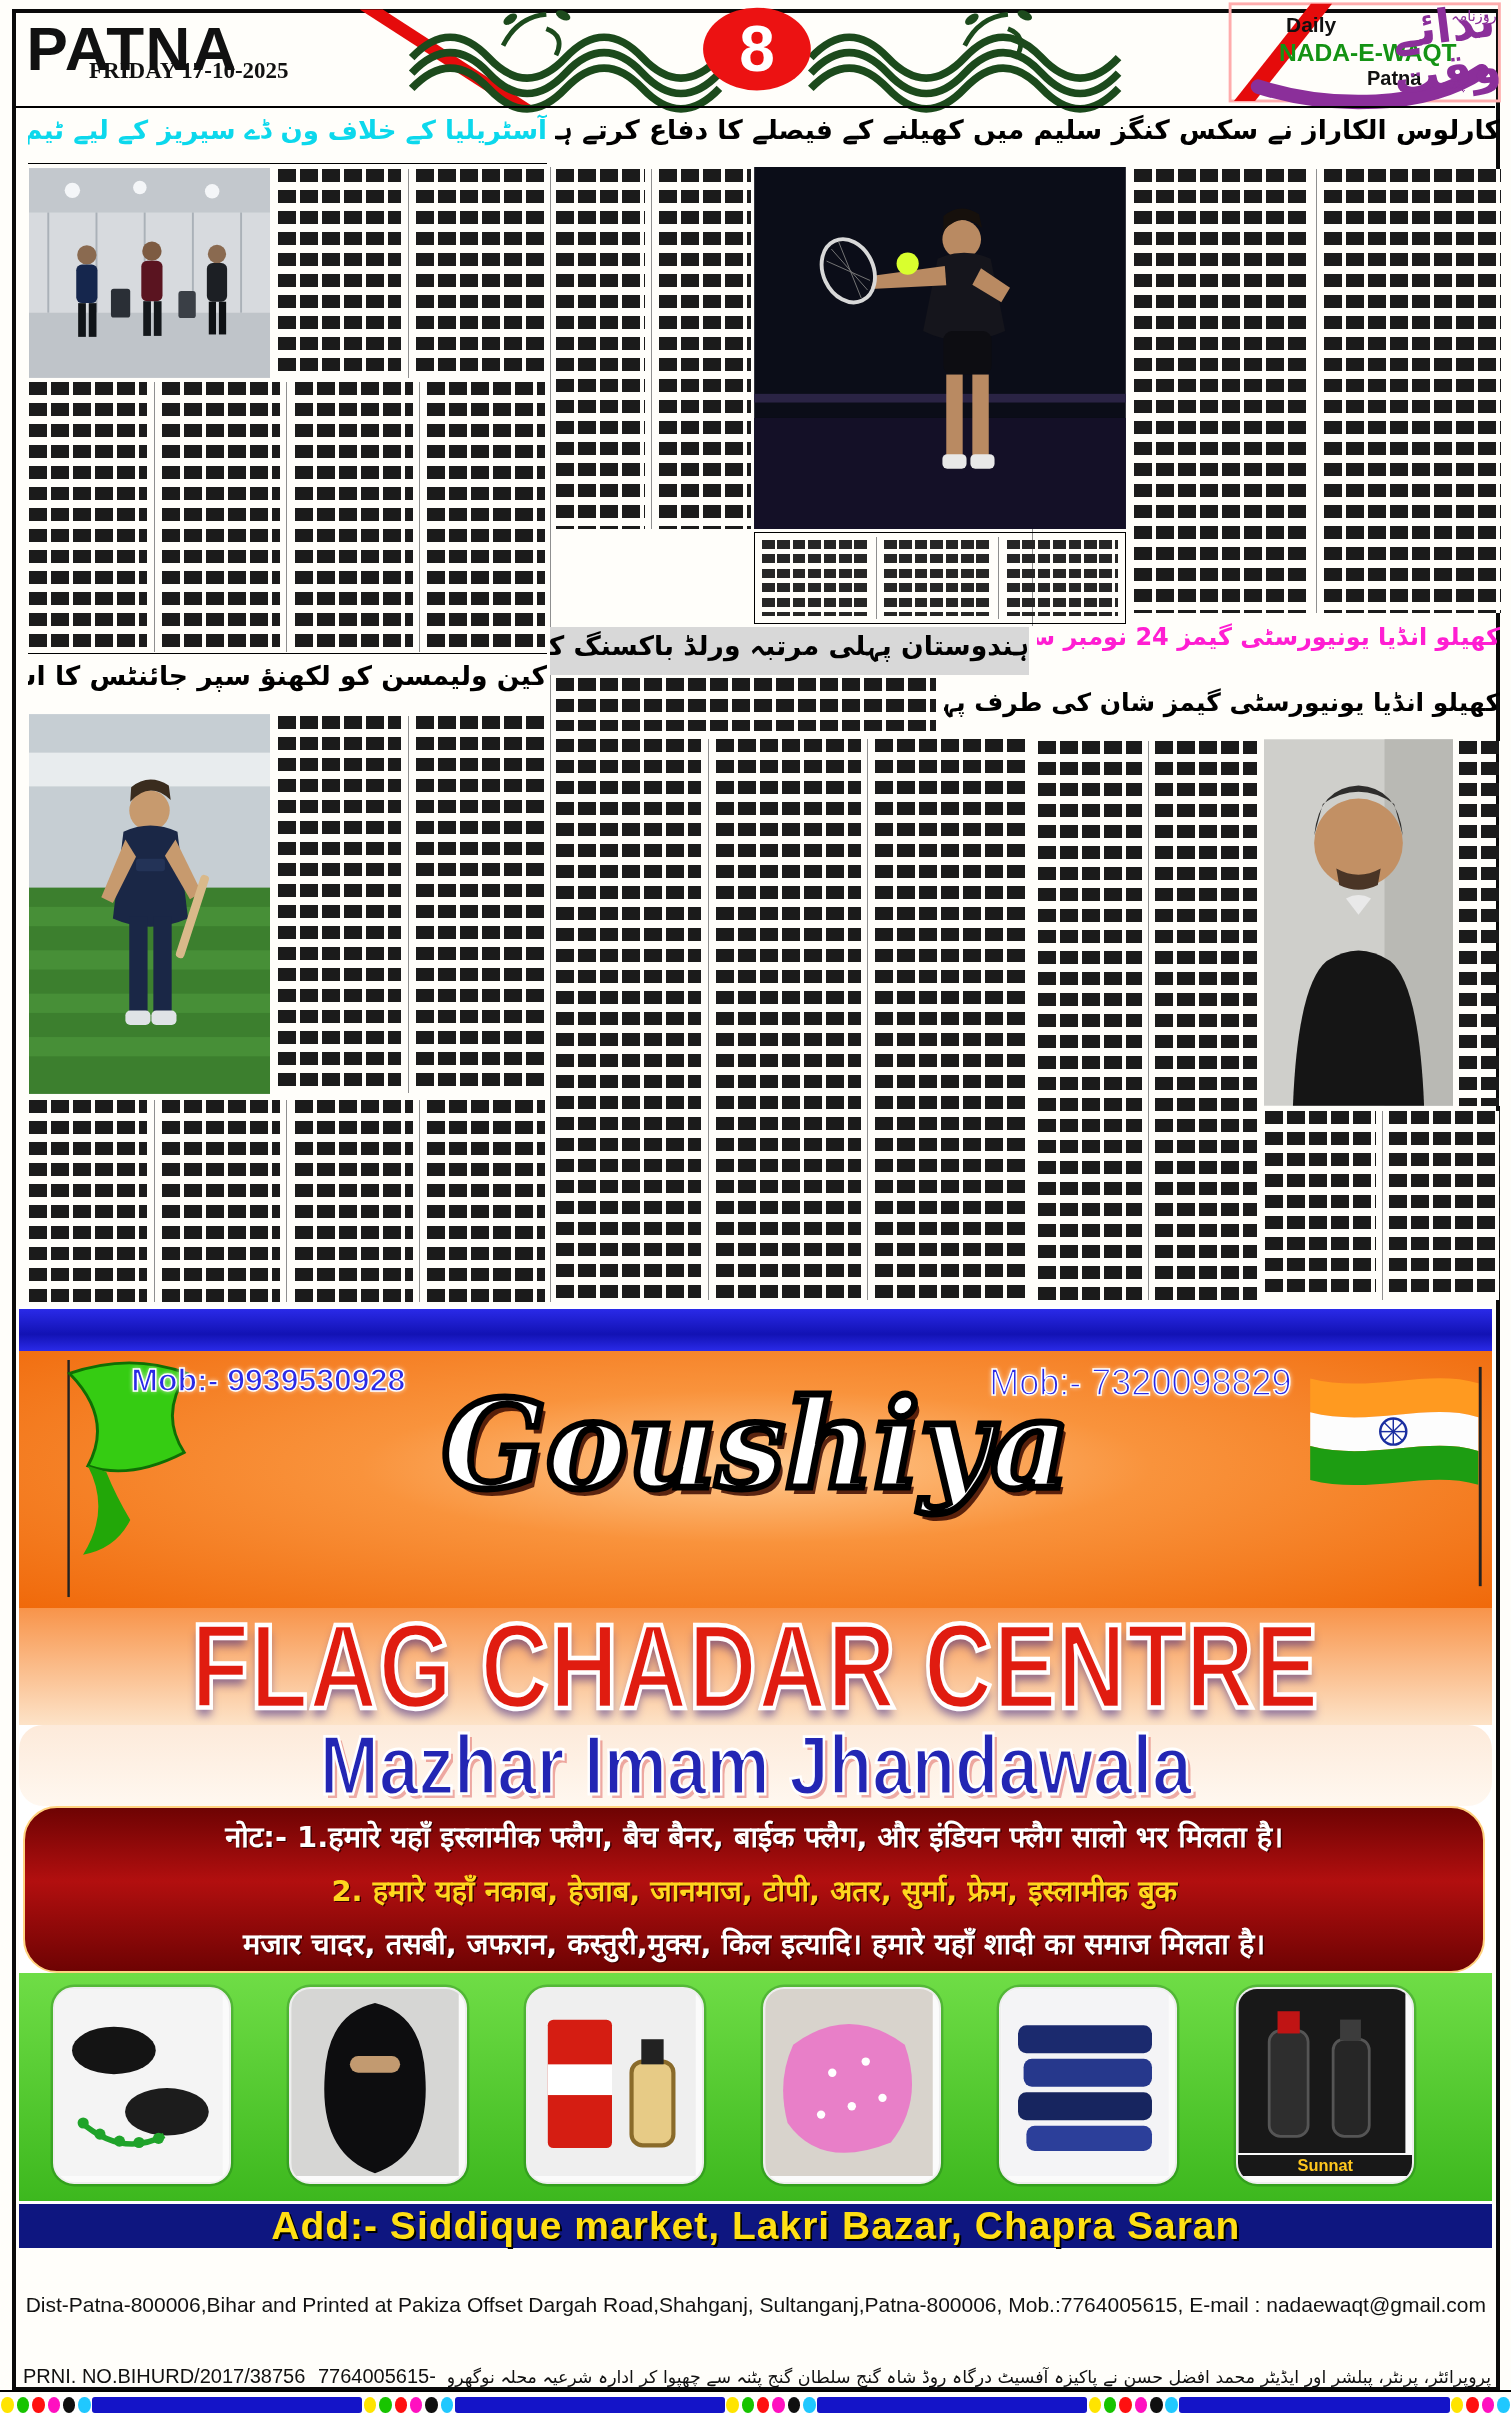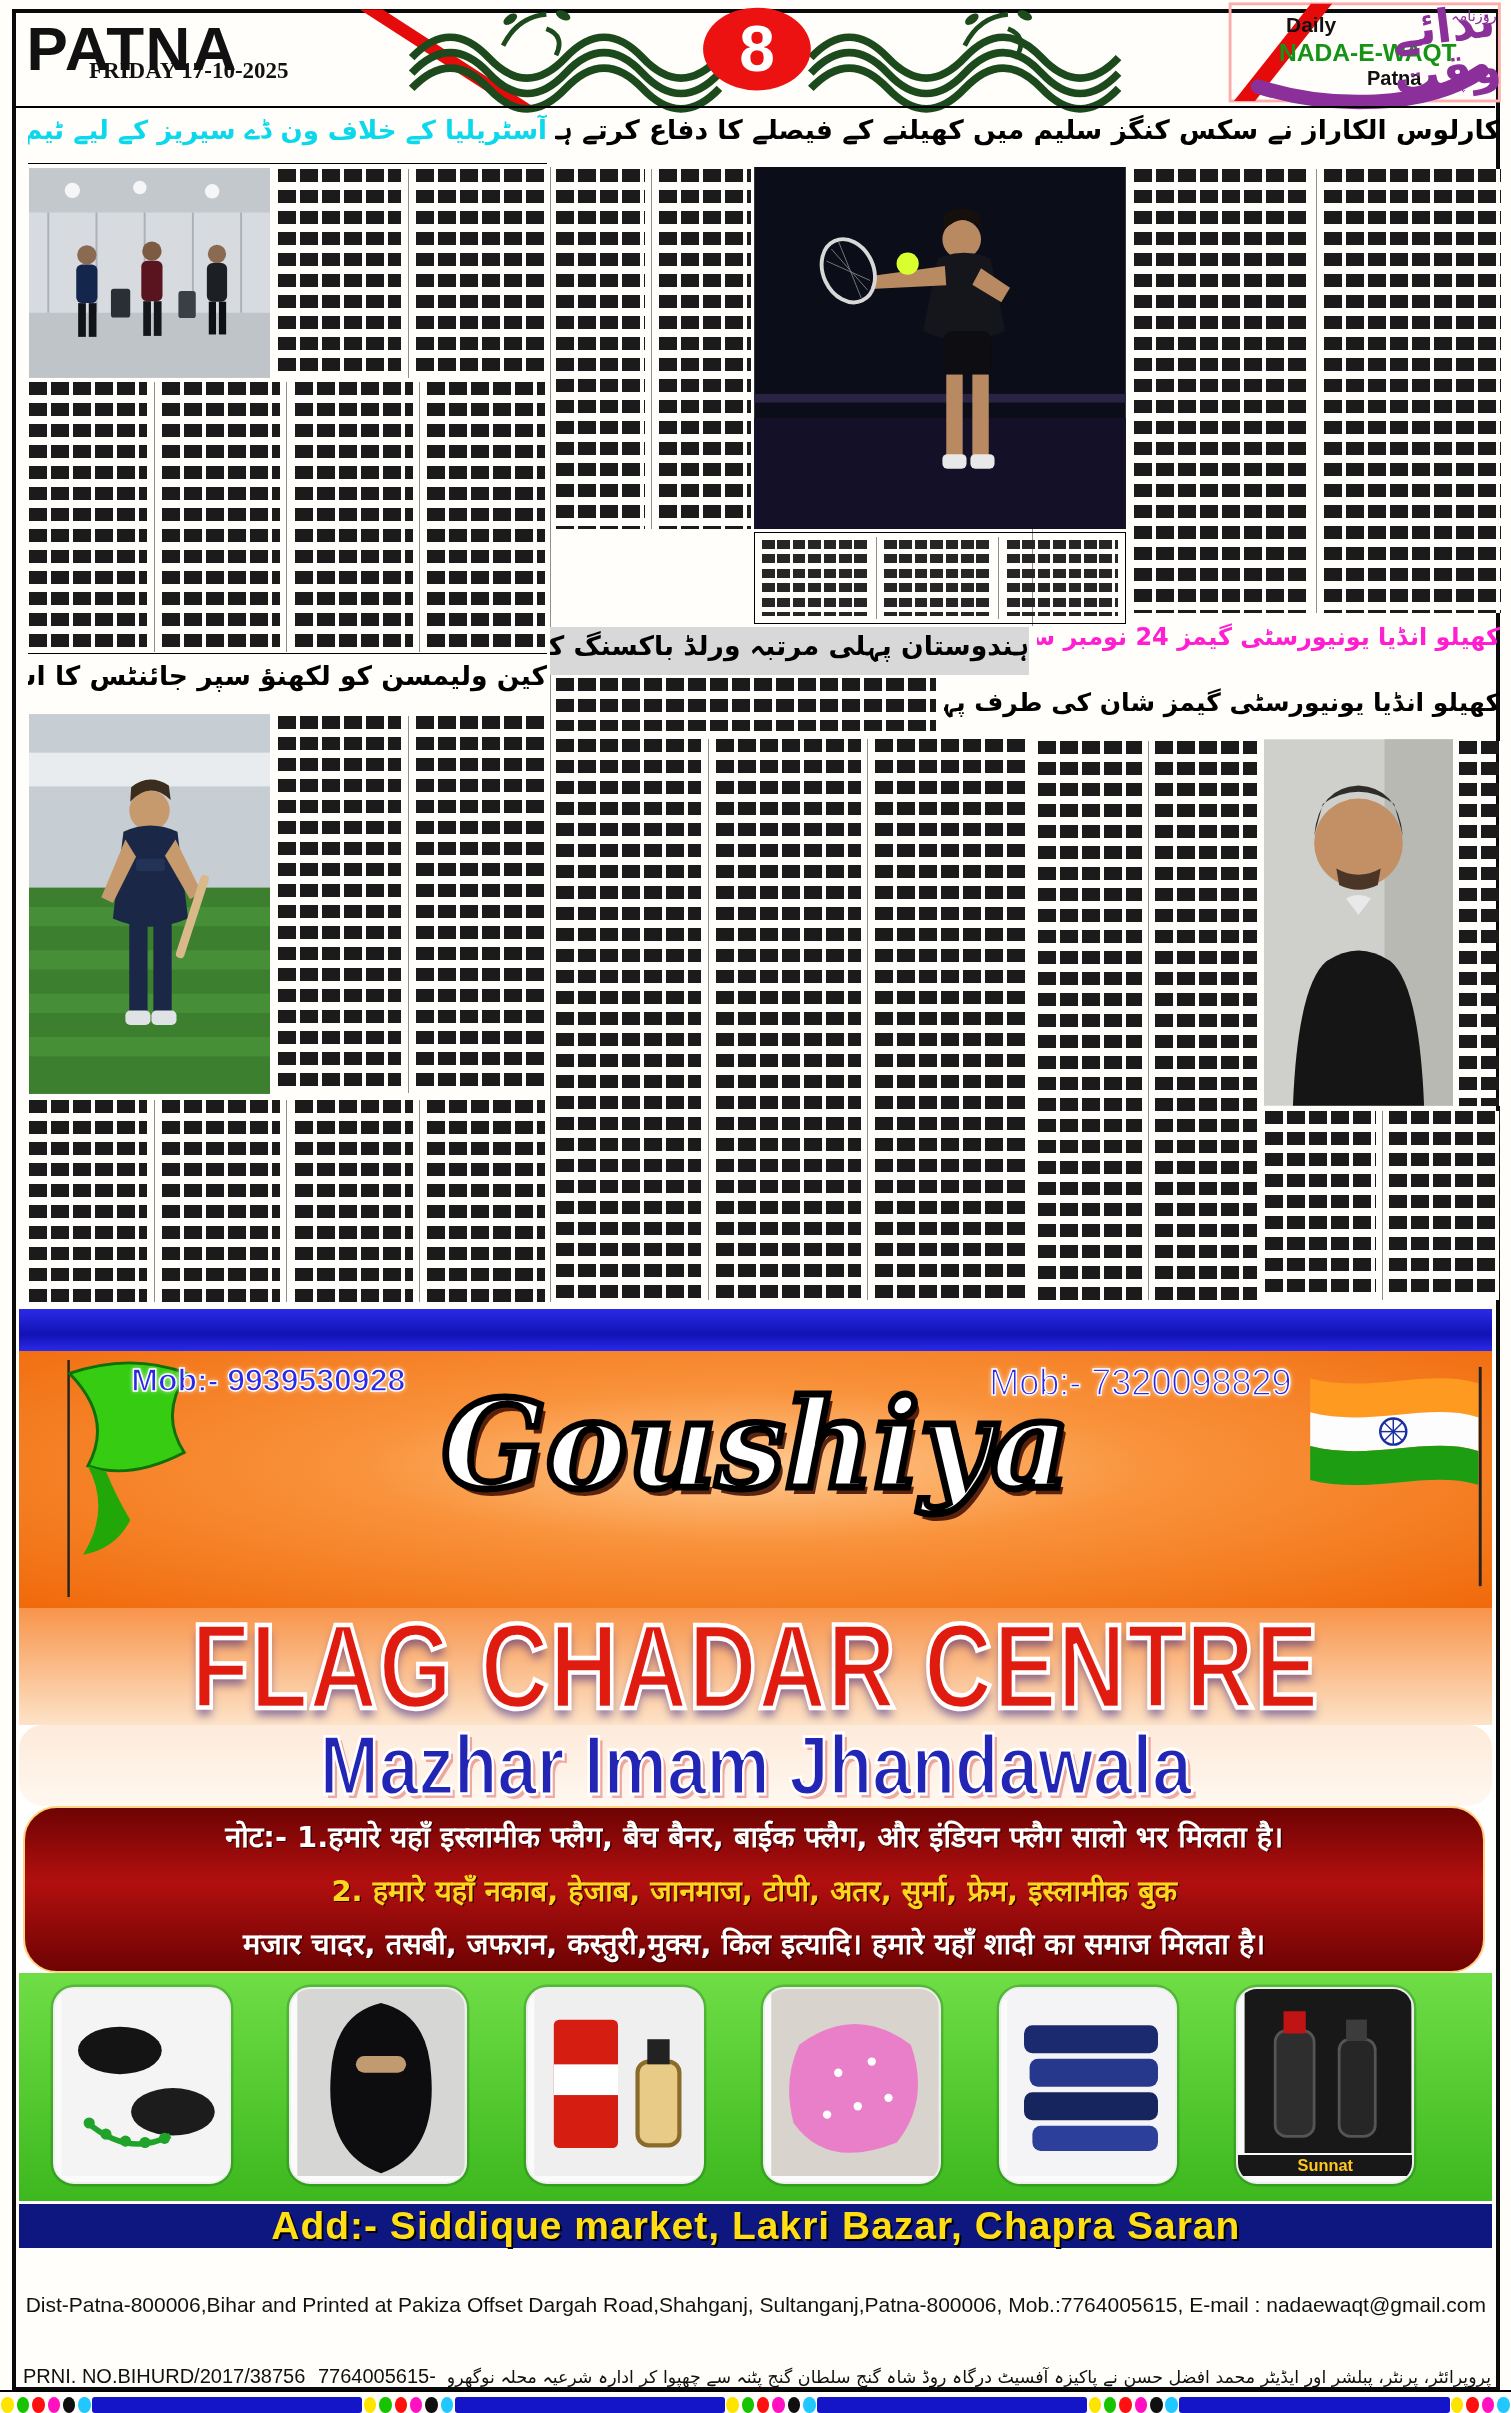--- a/index.html
+++ b/index.html
@@ -13,21 +13,21 @@
   .txs{background:
       repeating-linear-gradient(90deg, rgba(255,255,255,0) 0 12.6px, #fffefa 12.6px 15.4px),
       repeating-linear-gradient(180deg,#262626 0 8.7px, rgba(0,0,0,0) 8.7px 14.5px);}
   .vr{background:#8f8f8f;}
   .hr{background:#000;}
   .hl{font-family:"DejaVu Sans","Liberation Sans",sans-serif;font-weight:bold;direction:rtl;
       text-align:center;white-space:nowrap;overflow:hidden;line-height:1.45;}
   .frame{border:4.3px solid #0a0a0a;}
   .center{display:flex;align-items:center;justify-content:center;}
   .card{background:#fbfbfb;border:2.9px solid #eee;border-radius:21px;overflow:hidden;
-        box-shadow:0 0 0 2.4px rgba(10,80,20,.25);text-align:right;}
+        box-shadow:0 0 0 2.4px rgba(10,80,20,.25);}
   .oval{width:12.6px;height:16.4px;border-radius:50%;margin:0 1.4px;flex:none;}
 </style>
 </head>
 <body>
 
 <div class="page">
 
   <div class="abs frame" style="left:11.6px;top:8.7px;width:1488px;height:2382px;box-sizing:border-box;"></div>
 
   <svg class="abs" style="left:0;top:0;" width="1511" height="113" viewBox="0 0 3130 235">

